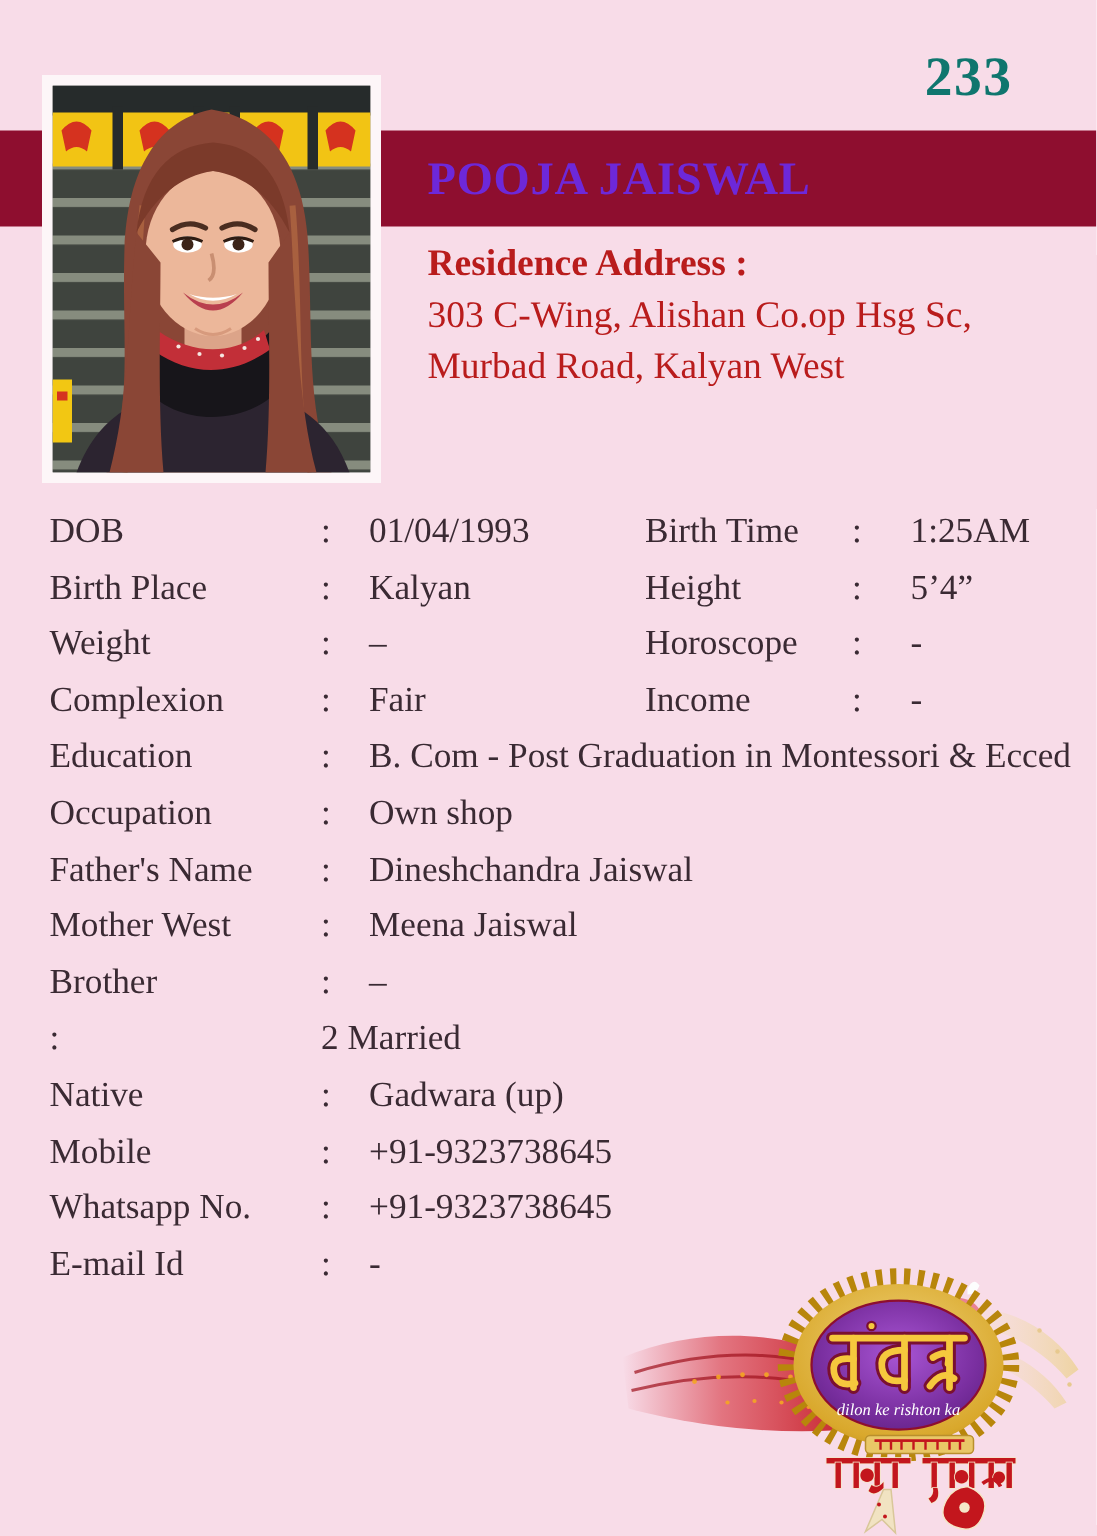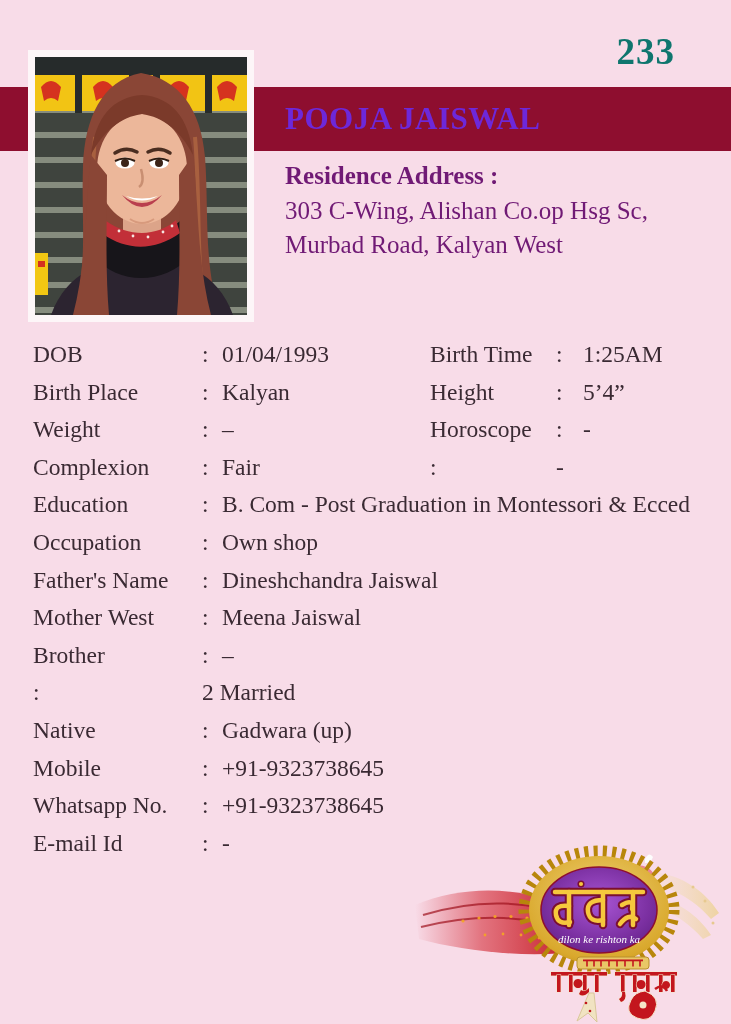--- a/index.html
+++ b/index.html
@@ -21,27 +21,27 @@
     background:#fdf6f8; padding:7px; z-index:2;
   }
   .photo-frame svg { display:block; }
   .name {
     position:absolute; left:285px; top:87px; height:64px; line-height:64px;
     color:#6d28d9; font-size:31px; font-weight:bold; letter-spacing:.5px; z-index:3;
     white-space:nowrap;
   }
   .residence {
     position:absolute; left:285px; top:159px; z-index:3;
-    color:#701a75; font-size:25px; line-height:34.5px; white-space:nowrap;
+    color:#b91c1c; font-size:25px; line-height:34.5px; white-space:nowrap;
   }
   .res-label { font-weight:bold; }
   .details { position:absolute; top:336px; color:#3a2a33; font-size:23.5px; z-index:3; }
   .details-left  { left:33px;  width:696px; }
   .details-right { left:430px; width:300px; }
-  .details .row { display:grid; height:37.6px; line-height:37.6px; align-items:center; }
+  .details .row { display:grid; height:37.6px; line-height:37.6px; align-items:center;gap:12px; }
   .details-left  .row { grid-template-columns:169px 20px auto; }
   .details-right .row { grid-template-columns:126px 27px auto; }
   .details .value { white-space:nowrap; }
   .logo { position:absolute; left:393px; top:843px; width:338px; height:181px; z-index:1; }
   .sr {
     position:absolute; width:1px; height:1px; overflow:hidden;
     clip:rect(0 0 0 0); white-space:nowrap;
   }
 </style>
 </head>
@@ -229,20 +229,21 @@
     <span class="value">5’4”</span>
   </div>
 
   <div class="row">
     <span>Horoscope</span>
     <span>:</span>
     <span class="value">-</span>
   </div>
 
   <div class="row">
+    <span>Income</span>
     <span>:</span>
     <span class="value">-</span>
   </div>
 </div>
 
   <div class="logo">
     <span class="sr">बंधन</span>
     <span class="sr">युवक-युवती</span>
     <span class="sr">परिचय पुस्तिका</span>
     <svg width="338" height="181" viewBox="0 0 338 181">

